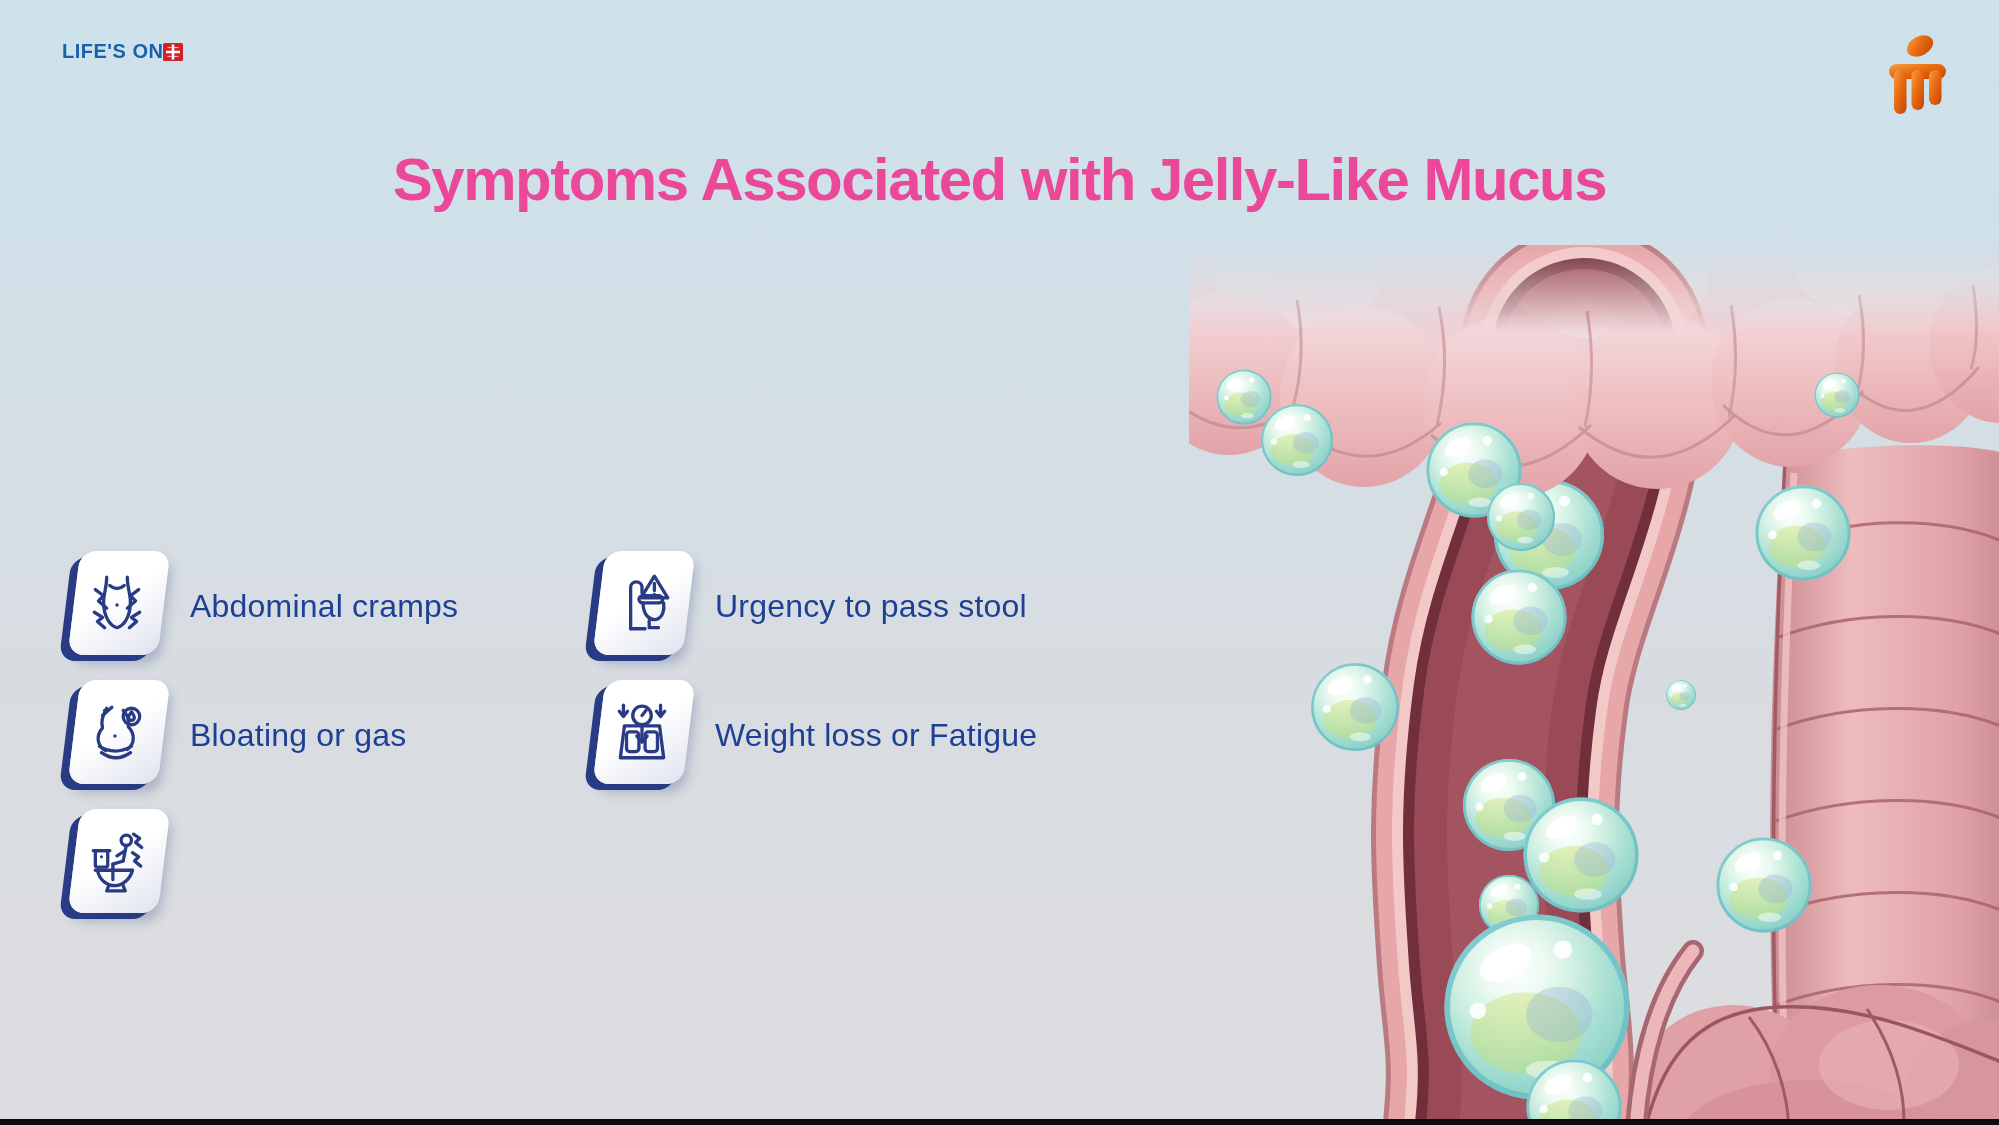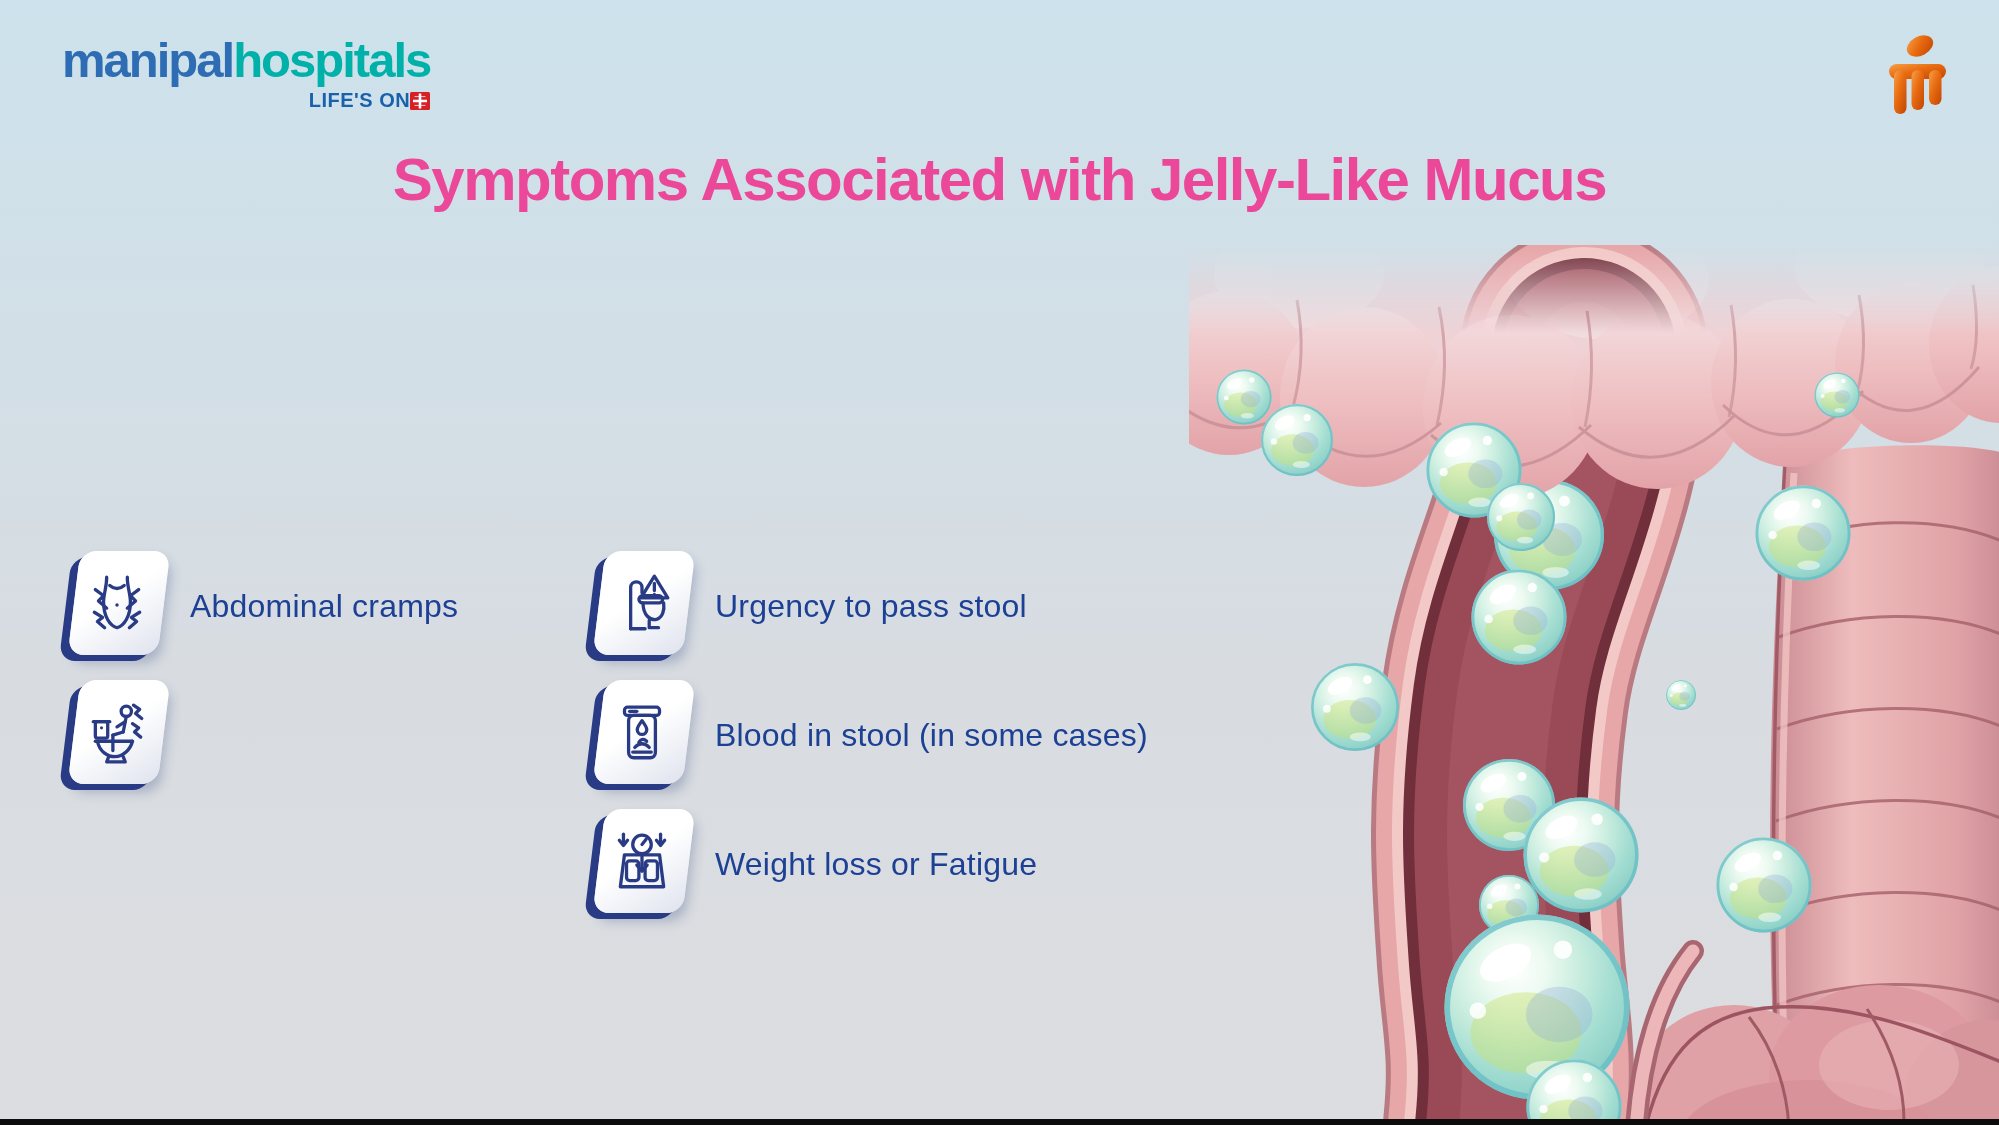--- a/index.html
+++ b/index.html
@@ -48,23 +48,20 @@
   .illus{ position:absolute; right:0; top:245px; width:810px; height:880px; }
 
   .bottom-bar{ position:absolute; left:0; bottom:0; width:100%; height:6px; background:#0c0c0c; z-index:10; }
 </style>
 </head>
 <body>
 
 <div class="page">
 
   <div class="logo">
-    <div class="logo-word">
-      <span class="lw-a">manipal</span><span class="lw-b">hospitals</span>
-    </div>
     <div class="tagline">
       <span>LIFE'S ON</span>
       <span class="badge">
         <svg viewBox="0 0 20 18" width="20" height="18">
           <rect width="20" height="18" rx="1.5" fill="#d71f26"></rect>
           <path d="M10 1.5 V16.5 M3 9 H17" stroke="#fff" stroke-width="2.6" fill="none"></path>
           <path d="M4.5 4.6 H15.5 M4.5 13.4 H15.5" stroke="#fff" stroke-width="0.9" opacity="0.85" fill="none"></path>
         </svg>
       </span>
     </div>
@@ -100,20 +97,37 @@
           <circle class="fill" cx="32" cy="33" r="1.7"></circle>
           <path d="M11 18 L19 24 L14 29 L22 36"></path>
           <path d="M53 18 L45 24 L50 29 L42 36"></path>
           <path d="M10 40 L18 45 L13 49 L20 55"></path>
           <path d="M54 40 L46 45 L51 49 L44 55"></path>
         </svg>
       </div>
       <div class="symptom-label">Abdominal cramps</div>
     </div>
 
+    <div class="symptom">
+      <div class="tile">
+        <div class="tile-card"></div>
+        <svg viewBox="0 0 64 64">
+          <path d="M22 8 C18 15 16 21 18 27 C11 35 13 45 21 49"></path>
+          <path d="M38 10 C42 14 44 20 43 26 C50 33 49 43 42 48"></path>
+          <path d="M15 45 Q30 54 46 45"></path>
+          <path d="M17 51 Q31 61 45 51"></path>
+          <circle class="fill" cx="30" cy="35" r="1.7"></circle>
+          <circle cx="46" cy="16" r="8"></circle>
+          <path d="M46 11.5 c-1.8 2.6 -2.8 3.6 -2.8 5.4 a2.8 2.8 0 0 0 5.6 0 c0 -1.8 -1 -2.8 -2.8 -5.4z"></path>
+          <circle class="fill" cx="20" cy="10" r="1.6"></circle>
+          <path d="M18 15 L27 7"></path>
+        </svg>
+      </div>
+      <div class="symptom-label">Bloating or gas</div>
+    </div>
 
     <div class="symptom">
       <div class="tile">
         <div class="tile-card"></div>
         <svg viewBox="0 0 64 64">
           <rect x="11" y="21" width="12" height="16" rx="2"></rect>
           <path d="M9 21 h16"></path>
           <circle class="fill" cx="17" cy="27" r="1.5"></circle>
           <path d="M11 40 H47"></path>
           <path d="M13 40 C15 50 23 55 30 55 C38 55 45 48 47 40"></path>
@@ -143,35 +157,20 @@
           <path d="M39 48 v7 h9"></path>
           <path d="M21 56 h14"></path>
           <path d="M44 5 L57 26 H31 Z"></path>
           <path d="M44 12 v7"></path>
           <circle class="fill" cx="44" cy="22.5" r="1.4"></circle>
         </svg>
       </div>
       <div class="symptom-label">Urgency to pass stool</div>
     </div>
 
-    <div class="symptom">
-      <div class="tile">
-        <div class="tile-card"></div>
-        <svg viewBox="0 0 64 64">
-          <rect x="15" y="7" width="34" height="8" rx="3"></rect>
-          <path d="M20 11 h7"></path>
-          <rect x="19" y="15" width="26" height="41" rx="5"></rect>
-          <path d="M32 20 c-2.8 4.2 -4.6 6 -4.6 8.8 a4.6 4.6 0 0 0 9.2 0 c0 -2.8 -1.8 -4.6 -4.6 -8.8z"></path>
-          <path d="M29 41 q3.5 -5 7.5 -1"></path>
-          <path d="M25 46 q7 -7 14 0"></path>
-          <path d="M23 50.5 h18"></path>
-        </svg>
-      </div>
-      <div class="symptom-label">Blood in stool (in some cases)</div>
-    </div>
 
     <div class="symptom">
       <div class="tile">
         <div class="tile-card"></div>
         <svg viewBox="0 0 64 64">
           <path d="M14 5 V15"></path>
             <path d="M10 11 L14 16 L18 11"></path>
           <path d="M50 5 V15"></path>
             <path d="M46 11 L50 16 L54 11"></path>
           <circle cx="32" cy="15" r="9"></circle>

